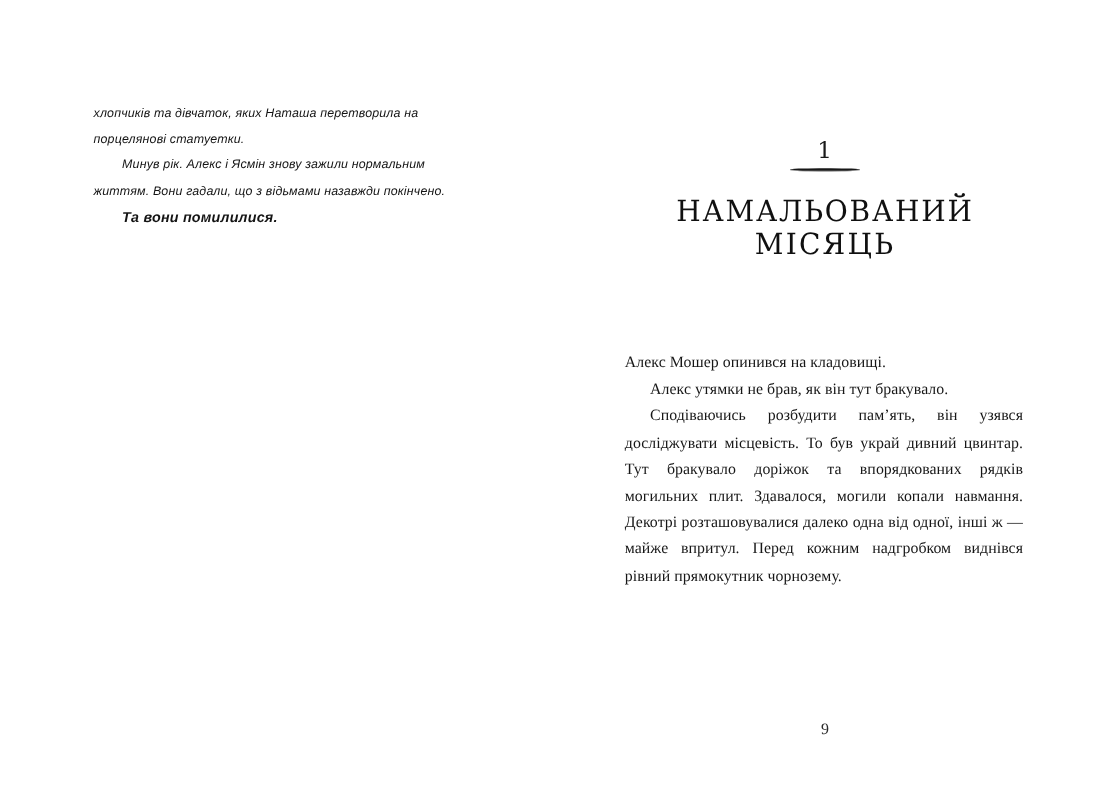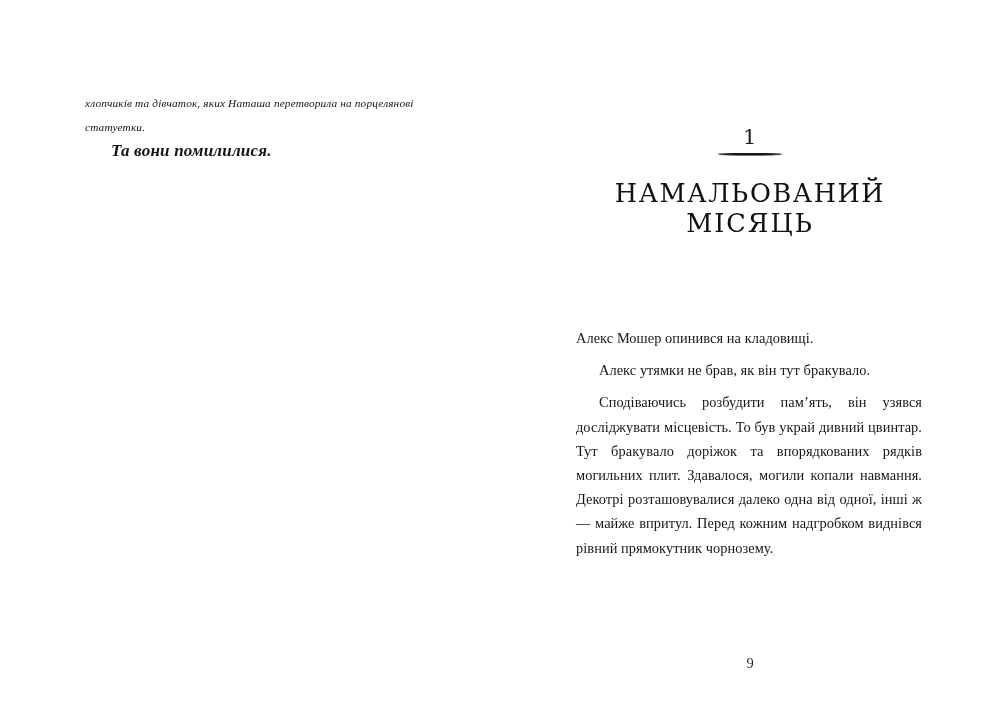--- a/index.html
+++ b/index.html
@@ -37,33 +37,33 @@
   
 
   .left-block {
     position: absolute;
     left: 85px;
     top: 92px;
     width: 334px;
   }
 
   .hand {
-    font-family: Liberation Serif, serif;
+    font-family: Liberation Sans, sans-serif;
     font-style: italic;
     font-size: 11.3px;
     line-height: 23.5px;
     letter-spacing: 0.15px;
     color: #141414;
     margin: 0;
     text-align: left;
   }
   .hand.p-indent { text-indent: 26px; }
   .hand.bold-line {
     font-weight: bold;
-    font-size: 17px;
+    font-size: 13px;
     text-indent: 26px;
     letter-spacing: 0.2px;
   }
 
   
 
   .chapter-head {
     position: absolute;
     left: 0;
     right: 0;
@@ -119,21 +119,21 @@
   .chapter-title .tline-2 { letter-spacing: 2.0px; }
 
   .body-block {
     position: absolute;
     left: 68px;      
     top: 318px;
     width: 362px;    
   }
 
   .body-p {
-    margin: 8px;
+    margin: 0;
     font-family: "Liberation Serif", "DejaVu Serif", serif;
     font-size: 14.4px;
     line-height: 24.2px;
     text-align: justify;
     text-justify: inter-word;
     color: #171717;
     letter-spacing: 0.05px;
     -webkit-hyphens: manual;
     hyphens: manual;
   }
@@ -152,20 +152,21 @@
   }
 </style>
 </head>
 <body>
 
 <div class="spread">
 
   <div class="page page-left">
     <div class="left-block">
       <p class="hand">хлопчиків та дівчаток, яких Наташа перетворила на порцелянові статуетки.</p>
+      <p class="hand p-indent">Минув рік. Алекс і Ясмін знову зажили нормальним життям. Вони гадали, що з відьмами назавжди покінчено.</p>
       <p class="hand bold-line">Та вони помилилися.</p>
     </div>
   </div>
 
   <div class="page page-right">
 
     <div class="chapter-head">
       <div class="chapter-number">1</div>
       <div class="chapter-rule"></div>
       <div class="chapter-title">

